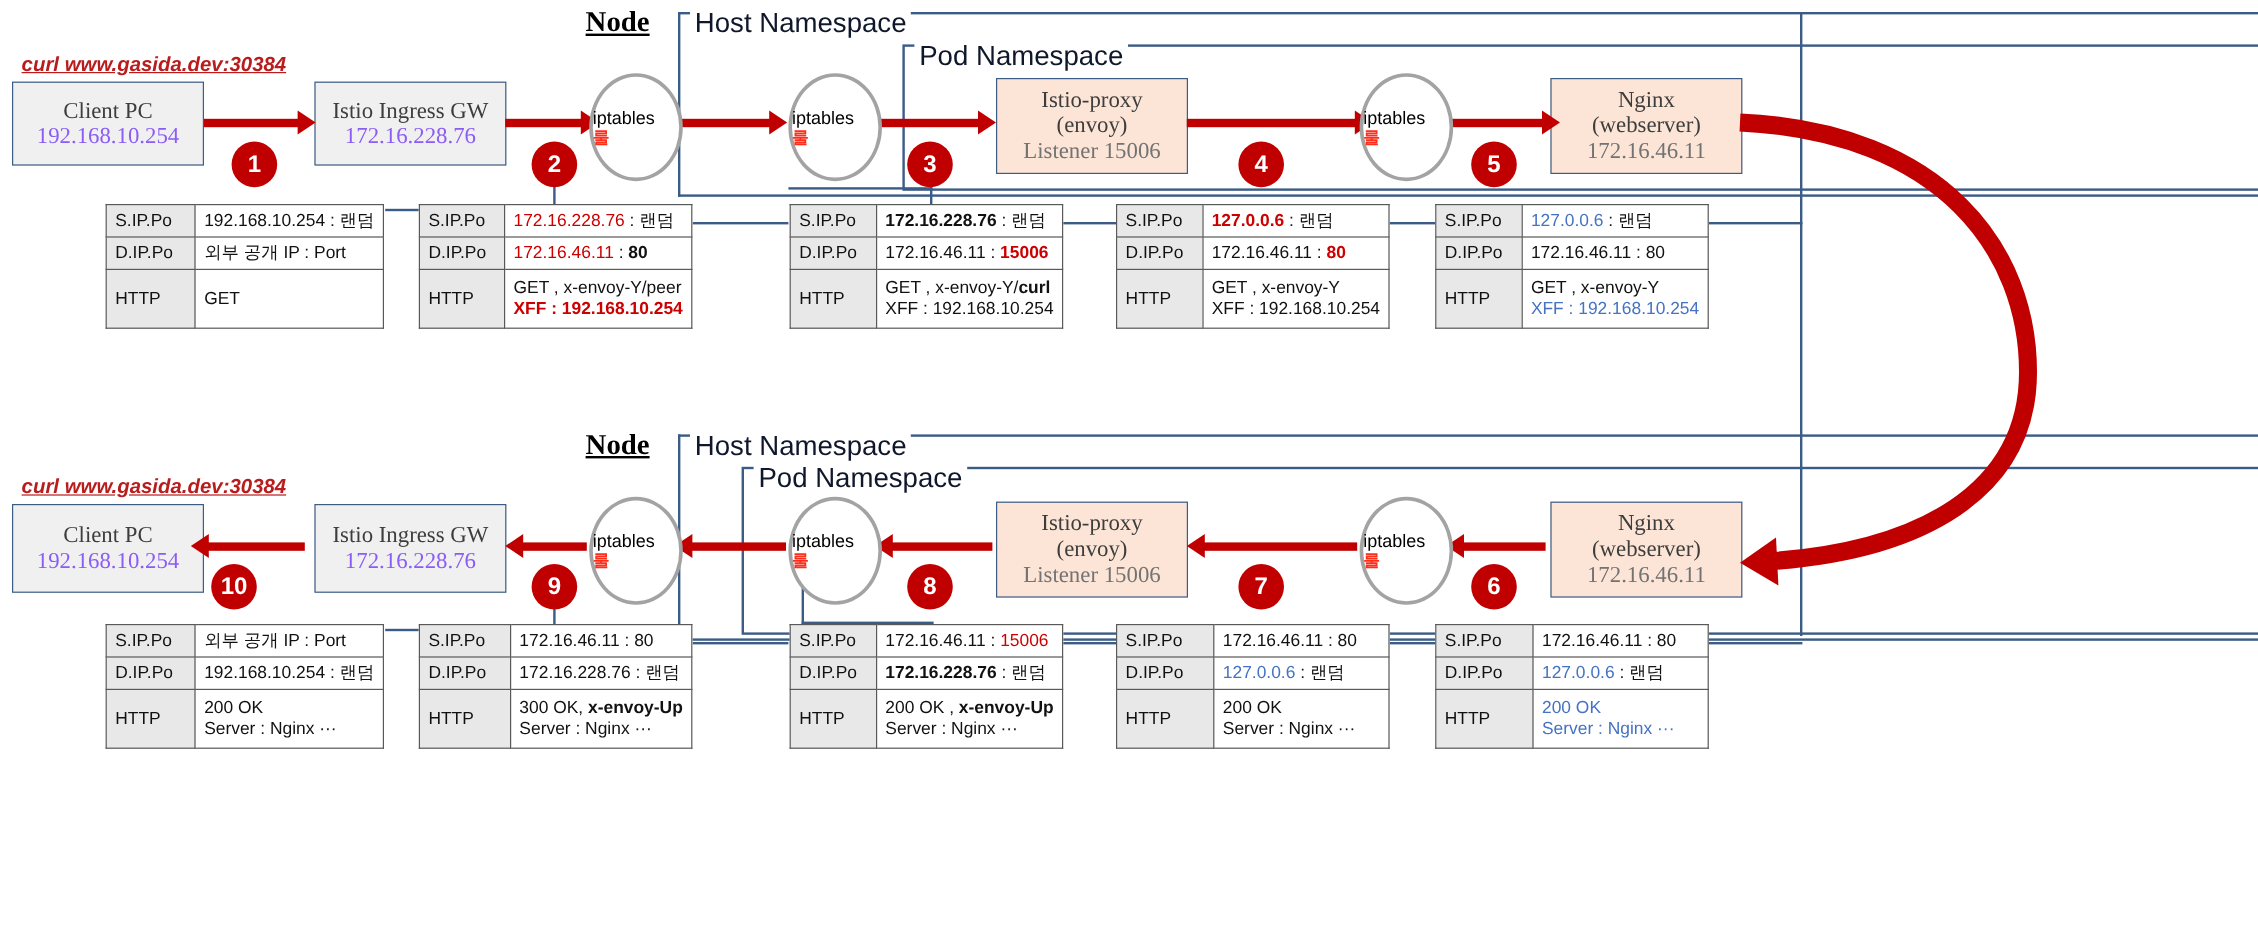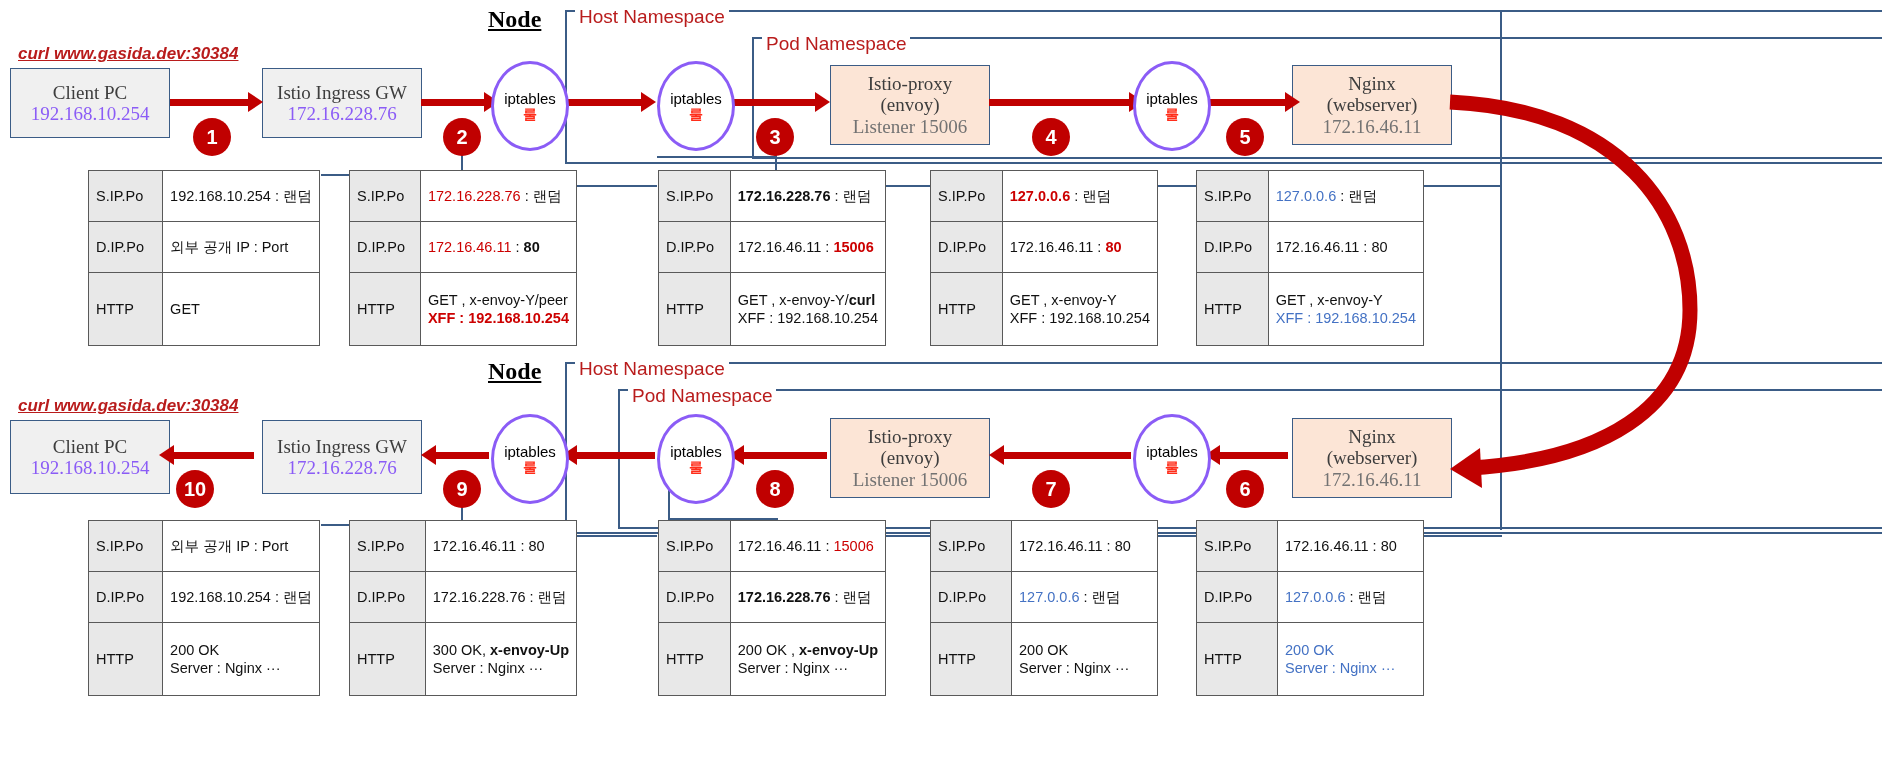--- a/index.html
+++ b/index.html
@@ -1,39 +1,39 @@
 <!DOCTYPE html>
 <html><head>
 <meta charset="utf-8">
 <style>
   html,body{margin:0;padding:0;background:#ffffff;}
   body{width:1882px;height:771px;position:relative;overflow:hidden;
        font-family:"Liberation Sans","DejaVu Sans",sans-serif;}
 
   
   .frame{position:absolute;border:2px solid #3b5c86;background:transparent;}
-  .frame-label{position:absolute;font-size:19px;color:#b91c1c;
+  .frame-label{position:absolute;font-size:23px;color:#0f172a;
                font-family:"Liberation Sans",sans-serif;background:#fff;padding:0 4px;}
   .node-label{position:absolute;font-size:24px;font-weight:bold;color:#000;
               text-decoration:underline;font-family:"Liberation Serif",serif;}
 
   
   .nbox{position:absolute;border:1.5px solid #3b5c86;display:flex;flex-direction:column;
         align-items:center;justify-content:center;text-align:center;line-height:1.12;
         font-family:"Liberation Serif","DejaVu Serif",serif;}
   .nbox .l1{font-size:19px;color:#3d3d3d;}
   .nbox .l2{font-size:19px;color:#3d3d3d;}
   .nbox .ip-orange{font-size:19px;color:#8b5cf6;}
   .nbox .ip-blue{font-size:19px;color:#737373;}
   .gray{background:#f0f0f0;}
   .peach{background:#fce5d6;}
 
   
-  .ipt{position:absolute;width:72px;height:84px;border:3px solid #8b5cf6;border-radius:50%;
-       background:#fff;display:flex;flex-direction:column;align-items:center;
+  .ipt{position:absolute;width:72px;height:84px;border:3px solid #a3a3a3;border-radius:50%;
+       background:#fff;display:flex;flex-direction:column;
        justify-content:center;z-index:5;}
   .ipt .t{font-size:15px;color:#000;font-family:"Liberation Sans",sans-serif;line-height:1;}
   .ipt .r{font-size:14px;color:#ff2d1a;font-weight:bold;line-height:1;margin-top:1px;}
 
   
   .arr{position:absolute;height:7px;background:#c00000;z-index:2;}
   .arr.r::after{content:"";position:absolute;right:-13px;top:-7px;border-left:15px solid #c00000;
                 border-top:10px solid transparent;border-bottom:10px solid transparent;}
   .arr.l::before{content:"";position:absolute;left:-13px;top:-7px;border-right:15px solid #c00000;
                 border-top:10px solid transparent;border-bottom:10px solid transparent;}
@@ -42,21 +42,21 @@
   .badge{position:absolute;width:38px;height:38px;border-radius:50%;background:#c00000;
          color:#fff;font-size:20px;font-weight:bold;display:flex;align-items:center;
          justify-content:center;z-index:9;font-family:"Liberation Sans",sans-serif;}
 
   
   .lead{position:absolute;background:#3b5c86;z-index:1;}
 
   
   .dt{position:absolute;border-collapse:collapse;font-size:14.5px;background:#fff;z-index:4;
       font-family:"Liberation Sans","DejaVu Sans",sans-serif;}
-  .dt td{border:1.3px solid #595959;padding:16px 7px;vertical-align:middle;line-height:1.25;}
+  .dt td{border:1.3px solid #595959;padding:4px 7px;vertical-align:middle;line-height:1.25;}
   .dt td.k{background:#e8e8e8;width:66px;white-space:nowrap;color:#111;}
   .dt td.v{background:#fff;color:#111;white-space:nowrap;}
   .dt td.h{height:40px;}
   .red{color:#cc0000;}
   .redb{color:#cc0000;font-weight:bold;}
   .blu{color:#4472c4;}
   .bd{font-weight:bold;}
 
   
   .curve{position:absolute;z-index:3;}

